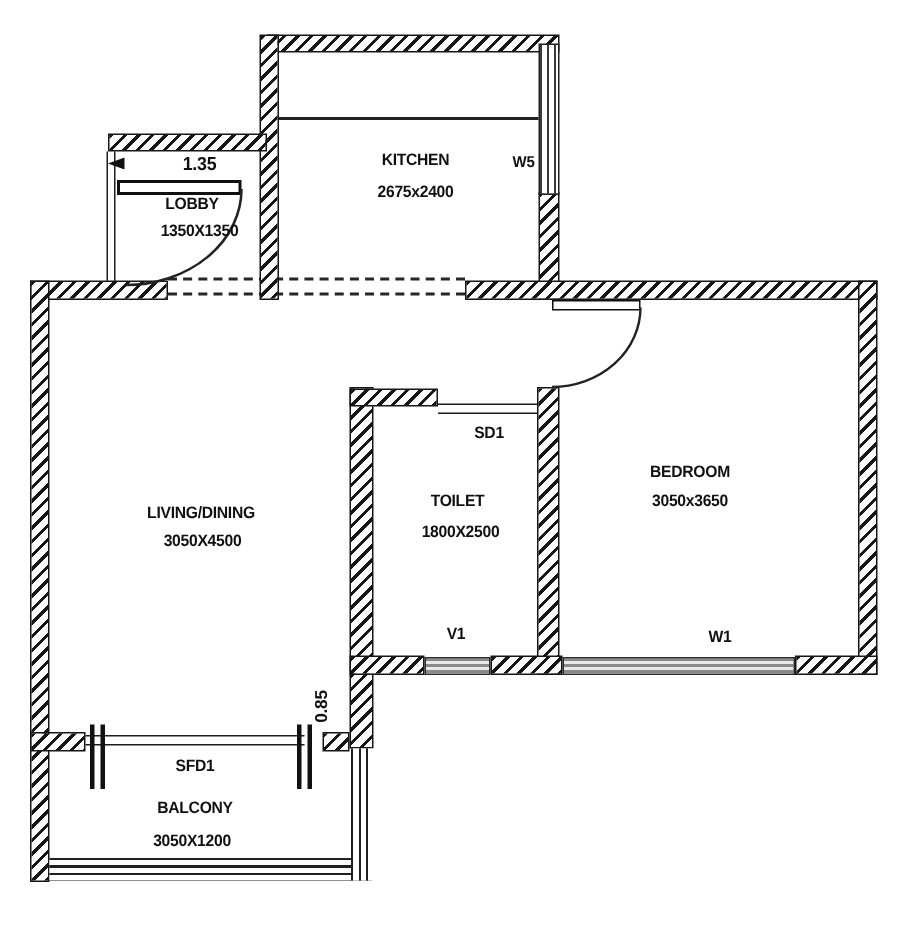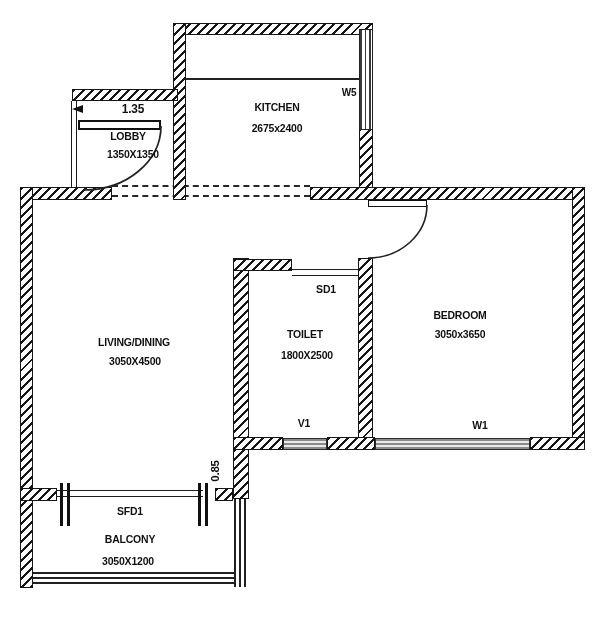--- a/index.html
+++ b/index.html
@@ -117,21 +117,21 @@
   <div class="label" style="left:133px; top:154px;">1350X1350</div>
   <div class="label" style="left:134px; top:342px;">LIVING/DINING</div>
   <div class="label" style="left:135px; top:361px;">3050X4500</div>
   <div class="label" style="left:305px; top:334px;">TOILET</div>
   <div class="label" style="left:307px; top:355px;">1800X2500</div>
   <div class="label" style="left:460px; top:315px;">BEDROOM</div>
   <div class="label" style="left:460px; top:334px;">3050x3650</div>
   <div class="label" style="left:130px; top:539px;">BALCONY</div>
   <div class="label" style="left:128px; top:561px;">3050X1200</div>
 
-  <div class="label" style="left:349px; top:92px;  font-size:10.5px;">W5</div>
+  <div class="label" style="left:349px; top:108px;  font-size:10.5px;">W5</div>
   <div class="label" style="left:326px; top:289px;">SD1</div>
   <div class="label" style="left:304px; top:423px;">V1</div>
   <div class="label" style="left:480px; top:425px;">W1</div>
   <div class="label" style="left:130px; top:511px;">SFD1</div>
 
   <div class="label dim" style="left:133px; top:109px;">1.35</div>
   <div class="label dim rot" style="left:215px; top:471px; font-size:11.5px;">0.85</div>
 
 </div>
 

